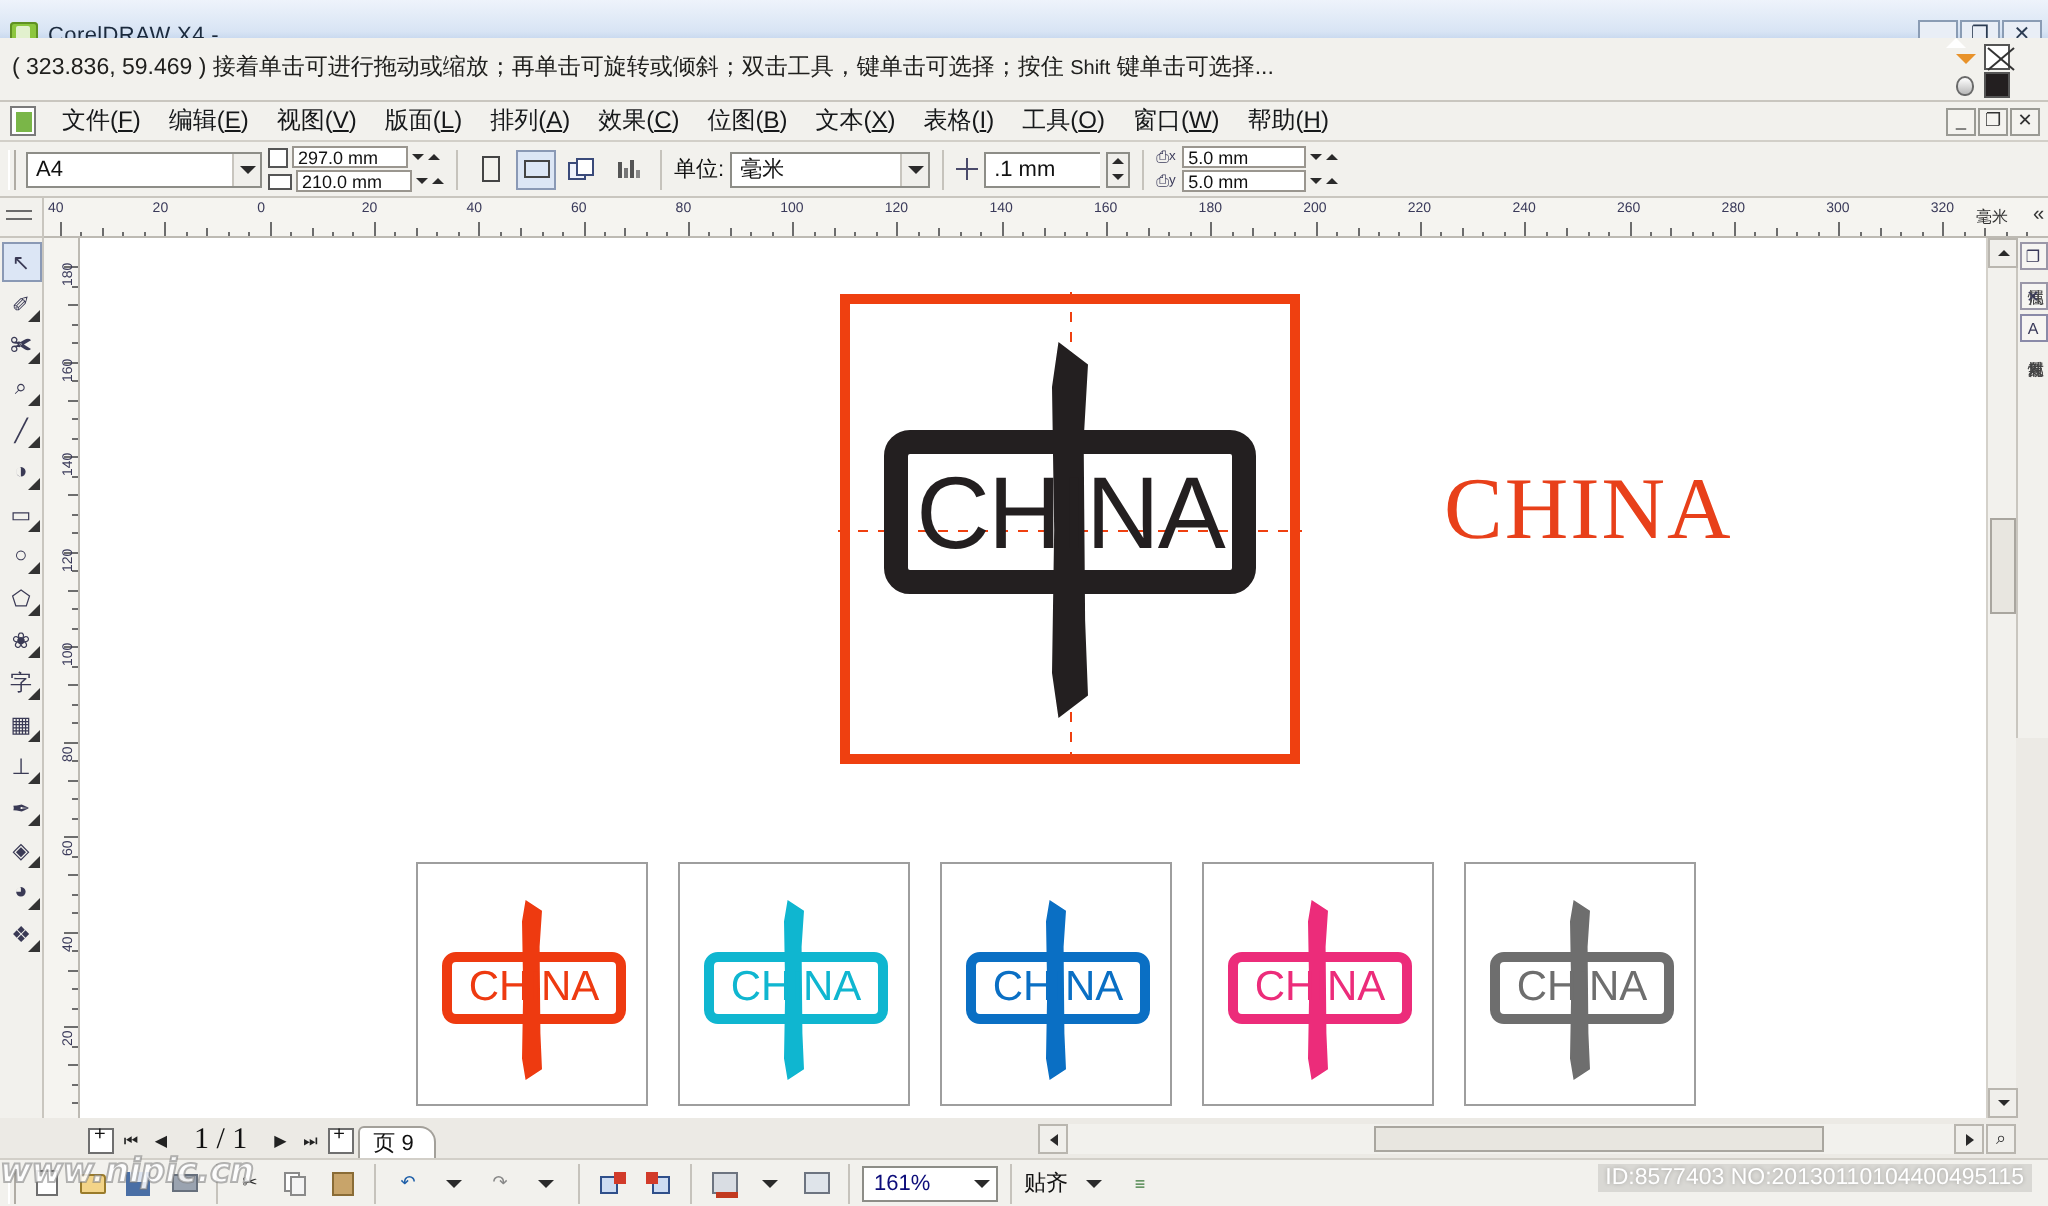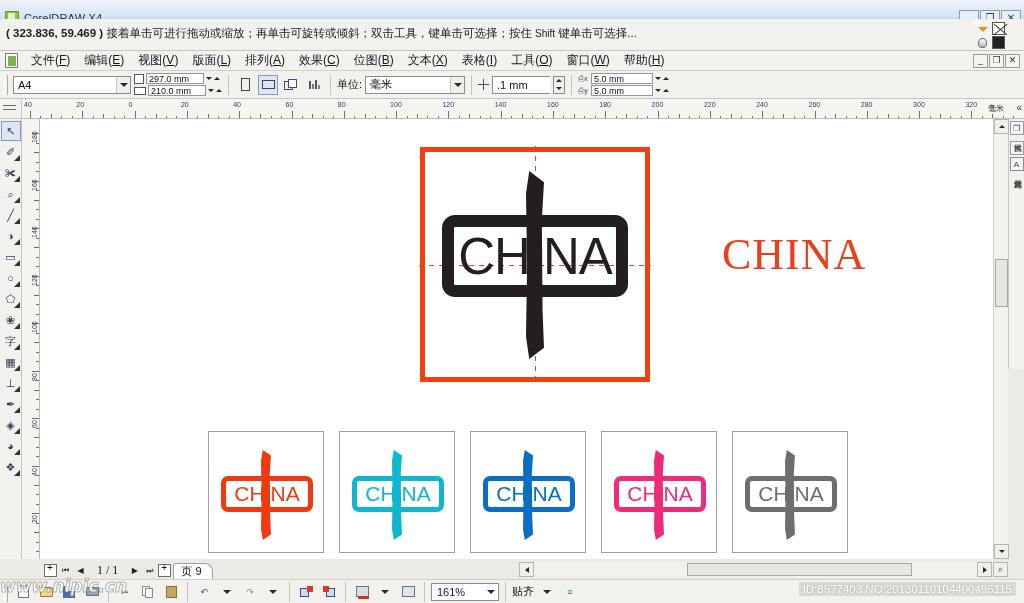--- a/index.html
+++ b/index.html
@@ -38,21 +38,21 @@
 
   
   .hintbar {
     position:absolute; left:0; top:19px; width:1024px; height:32px;
     background:#f2f1ed; border-bottom:1px solid #c9c6bf;
   }
   .hint-text{
     position:absolute; left:6px; top:7px; font-size:11.5px; color:#20201e;
     white-space:nowrap;
   }
-  .hint-coord { color:#20201e;font-weight:bold; }
+  .hint-coord { color:#20201e; }
   .hint-shift { font-size:10px; }
   .colorwell {
     position:absolute; right:12px; top:2px; width:34px; height:28px;
   }
   .cw-row{ display:flex; align-items:center; gap:3px; height:14px;}
   .cw-nib{ width:11px;height:11px; position:relative;}
   .cw-fillnib{
     width:0;height:0;border:5px solid transparent;border-top-color:#e8922a;
     margin-top:4px;
   }
@@ -268,21 +268,21 @@
     writing-mode:vertical-rl; font-size:8px; color:#444; margin:3px auto;
     text-align:center; letter-spacing:0px;
   }
 
   
   .pagenav{
     position:absolute;left:40px;top:562px;width:479px;height:17px;background:#eceae5;
     display:flex;align-items:center;gap:2px;padding-left:4px;
   }
   .pn-btn{width:13px;height:13px;display:flex;align-items:center;justify-content:center;font-size:8px;color:#222;}
-  .pn-count{font-size:12px;color:#111;padding:0 8px; font-family:"Liberation Serif",serif;}
+  .pn-count{font-size:15px;color:#111;padding:0 8px; font-family:"Liberation Serif",serif;}
   .pn-tab{
     height:16px;border:1px solid #a3a09a;border-bottom:none;background:#fff;
     border-radius:3px 8px 0 0;padding:0 10px 0 7px;font-size:11px;color:#111;
     display:flex;align-items:center;
   }
   .addpage{width:13px;height:13px;border:1px solid #6f6f6f;background:#fff;position:relative;}
   .addpage:after{content:"+";position:absolute;left:2px;top:-3px;font-size:10px;color:#111;}
 
   
   .statusbar{

